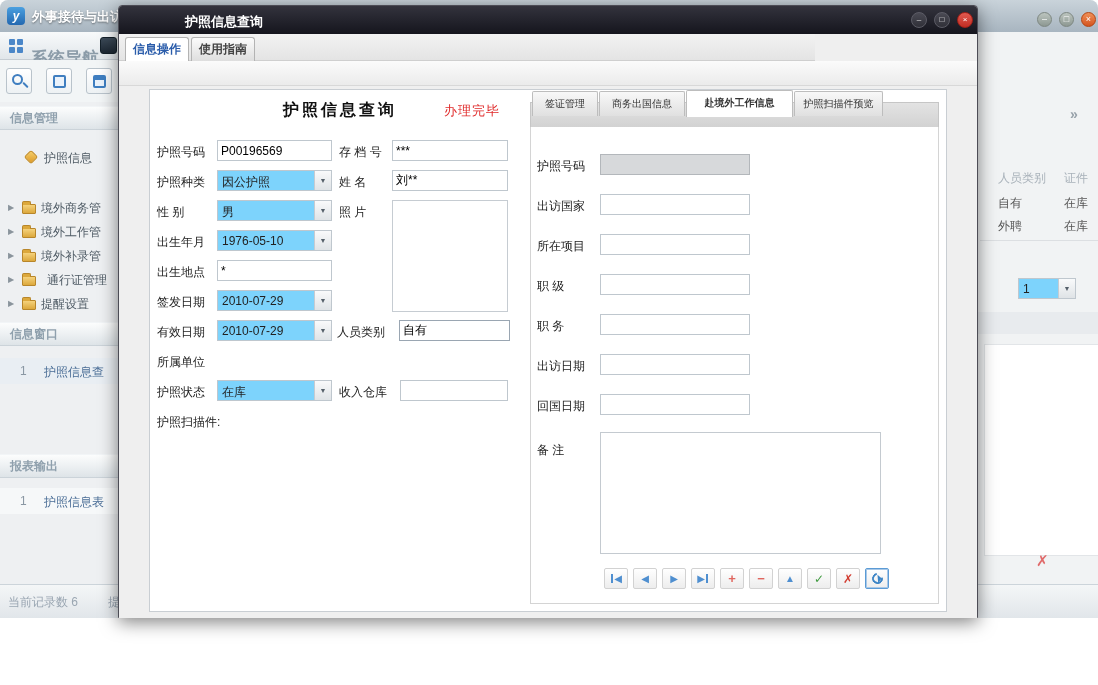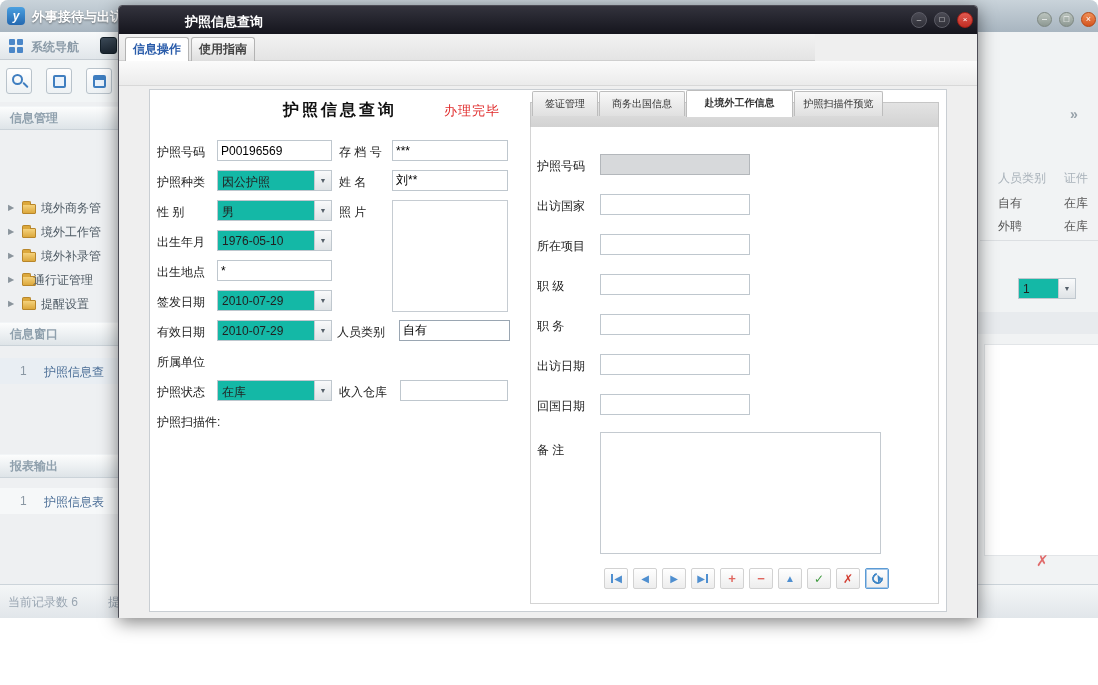--- a/index.html
+++ b/index.html
@@ -19,21 +19,21 @@
   .wbtn { position:absolute; width:15px; height:15px; border-radius:50%; text-align:center;
           line-height:13px; font-size:9px; color:#fff; cursor:default; }
   .mw-gray { background:linear-gradient(#bcc5bf,#8d9892); border:1px solid #7d8781; }
   .mw-orange { background:linear-gradient(#f09058,#d4541e); border:1px solid #b4440f; }
 
   .mw-navbar { position:absolute; left:0; top:32px; width:240px; height:28px;
                background:linear-gradient(#f8fafb,#e1e6ea); border-bottom:1px solid #c6cdd3; }
   .grid-icon { position:absolute; left:9px; top:7px; width:14px; height:14px; display:grid;
                grid-template-columns:1fr 1fr; gap:2px; }
   .grid-icon span { background:#4a86c8; border-radius:1px; }
-  .mw-nav-label { position:absolute; left:31px; top:7px; font-size:12px; font-weight:bold; color:#8b9ba8; }
+  .mw-nav-label { position:absolute; left:31px; top:15px; font-size:17px; font-weight:bold; color:#8b9ba8; }
   .mw-nav-darkicon { position:absolute; left:100px; top:5px; width:17px; height:17px; border-radius:3px;
                      background:linear-gradient(#3c4a58,#1c2732); border:1px solid #142029; }
 
   .mw-toolbar { position:absolute; left:0; top:60px; width:240px; height:42px; background:#f2f5f6; }
   .toolbtn { position:absolute; top:8px; width:26px; height:26px; border:1px solid #b9c3cb; border-radius:3px;
              background:linear-gradient(#ffffff,#edf1f3); display:flex; align-items:center; justify-content:center; }
   .mag { position:relative; width:11px; height:11px; border:2px solid #3f7ec0; border-radius:50%; margin:-3px 0 0 -3px; }
   .mag::after { content:""; position:absolute; left:8px; top:8px; width:7px; height:2px; background:#3f7ec0;
                 transform:rotate(45deg); border-radius:1px; }
   .panel-icon { width:13px; height:13px; border:2px solid #3f7ec0; border-radius:2px; background:#eaf2fb; }
@@ -69,21 +69,21 @@
   .mw-right { position:absolute; left:978px; top:32px; width:120px; height:552px; background:#f1f3f4; }
   .mwr-text { position:absolute; font-size:12px; white-space:nowrap; }
   .mwr-head { color:#a9b2ba; }
   .mwr-cell { color:#555; }
   .mwr-divider { position:absolute; left:2px; top:208px; width:118px; border-top:1px solid #dcdfe2; }
   .mwr-band { position:absolute; left:0; top:280px; width:120px; height:22px; background:#e8ebee; }
   .mwr-memo { position:absolute; left:6px; top:312px; width:114px; height:212px; background:#fff; border:1px solid #e2e5e8; border-right:none; }
   .mwr-x { position:absolute; left:58px; top:520px; font-size:15px; font-weight:bold; color:#e06a6a; }
   .mwr-chevron { position:absolute; left:92px; top:74px; font-size:14px; color:#98a2aa; font-weight:bold; }
 
-  .combo { position:absolute; height:21px; border:1px solid #bfc7ce; background:#14b8a6; }
+  .combo { position:absolute; height:21px; border:1px solid #bfc7ce; background:#7dd3fc; }
   .combo-text { position:absolute; left:4px; top:3px; font-size:12px; color:#222; white-space:nowrap; }
   .combo-btn { position:absolute; right:0; top:0; width:17px; height:100%;
                background:linear-gradient(#f9fafb,#dfe3e6); border-left:1px solid #c5cbd1;
                text-align:center; font-size:7px; color:#55606a; display:flex; align-items:center; justify-content:center; }
 
   
   .dialog { position:absolute; left:118px; top:5px; width:860px; height:613px; background:#efefef;
             border:1px solid #4c4c55; border-radius:4px 4px 0 0; box-shadow:0 4px 18px rgba(0,0,0,.5); z-index:10; }
   .dlg-titlebar { position:absolute; left:0; top:0; width:858px; height:28px;
                   background:linear-gradient(#33333d,#15151d); border-radius:3px 3px 0 0; }
@@ -177,39 +177,43 @@
         </span>
       <span class="toolbtn" style="left:86px;">
           <span class="panel-icon lines"></span>
         </span>
     </div>
 
     <div class="section-bar" style="top:106px;">
       <span>信息管理</span>
     </div>
 
+    <div class="tree-row" style="top:146px;">
+      <span class="gem" style="left:26px;"></span>
+      <span class="tree-label" style="left:44px;">护照信息</span>
+    </div>
     <div class="tree-row" style="top:196px;">
       <span class="expand">▶</span>
       <span class="folder" style="left:22px;top:8px;"></span>
       <span class="tree-label" style="left:41px;">境外商务管</span>
     </div>
     <div class="tree-row" style="top:220px;">
       <span class="expand">▶</span>
       <span class="folder" style="left:22px;top:8px;"></span>
       <span class="tree-label" style="left:41px;">境外工作管</span>
     </div>
     <div class="tree-row" style="top:244px;">
       <span class="expand">▶</span>
       <span class="folder" style="left:22px;top:8px;"></span>
       <span class="tree-label" style="left:41px;">境外补录管</span>
     </div>
     <div class="tree-row" style="top:268px;">
       <span class="expand">▶</span>
       <span class="folder" style="left:22px;top:8px;"></span>
-      <span class="tree-label" style="left:33px;">通行证管理</span>
+      <span class="tree-label" style="left:47px;">通行证管理</span>
     </div>
     <div class="tree-row" style="top:292px;">
       <span class="expand">▶</span>
       <span class="folder" style="left:22px;top:8px;"></span>
       <span class="tree-label" style="left:41px;">提醒设置</span>
     </div>
 
     <div class="section-bar" style="top:322px;">
       <span>信息窗口</span>
     </div>

